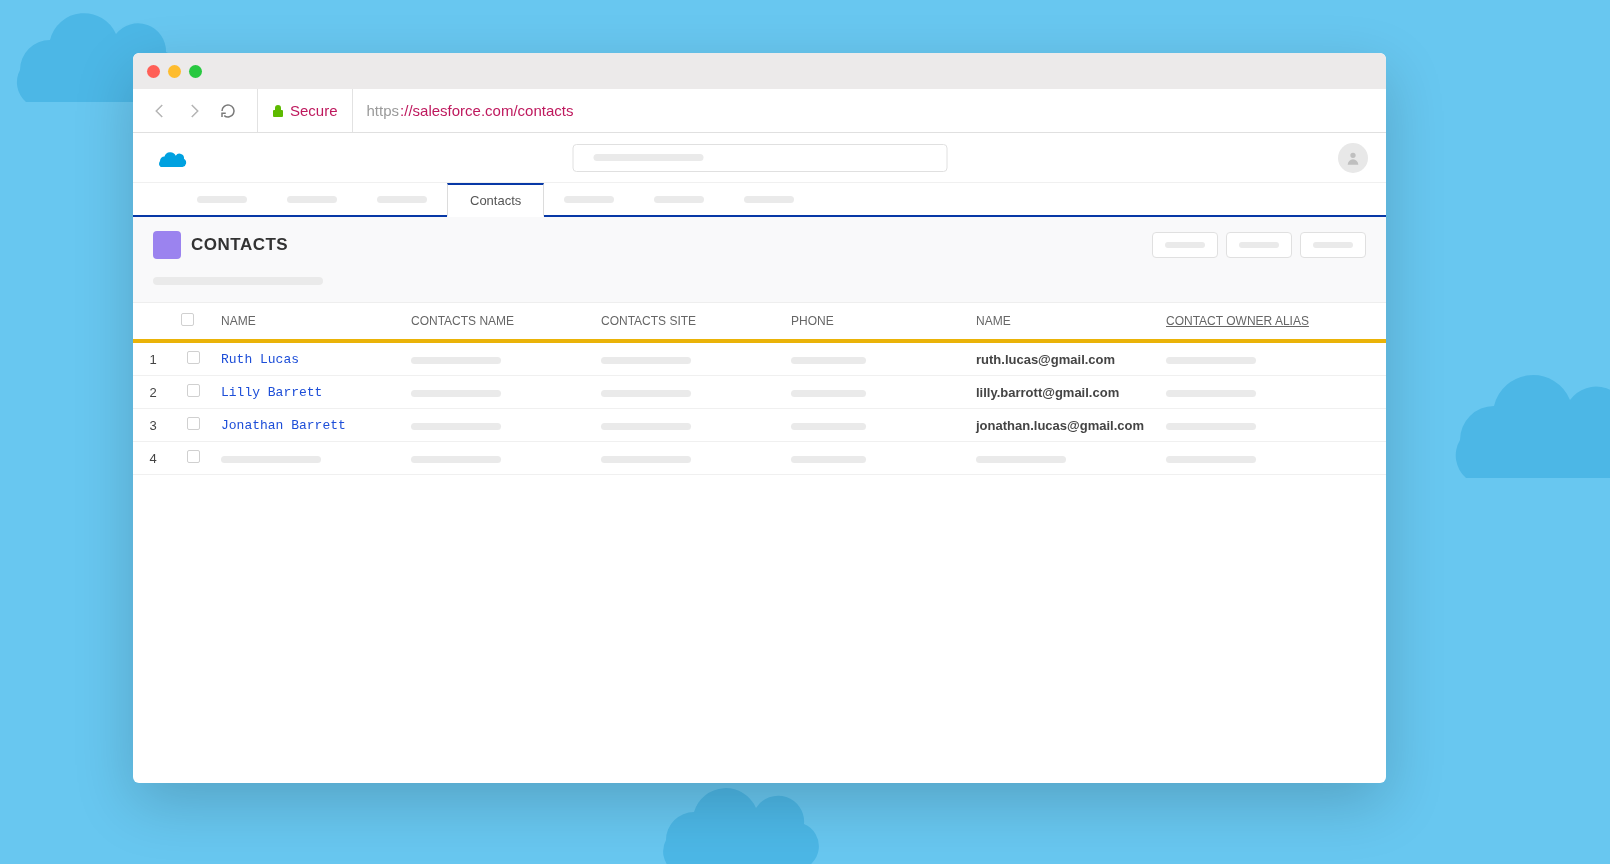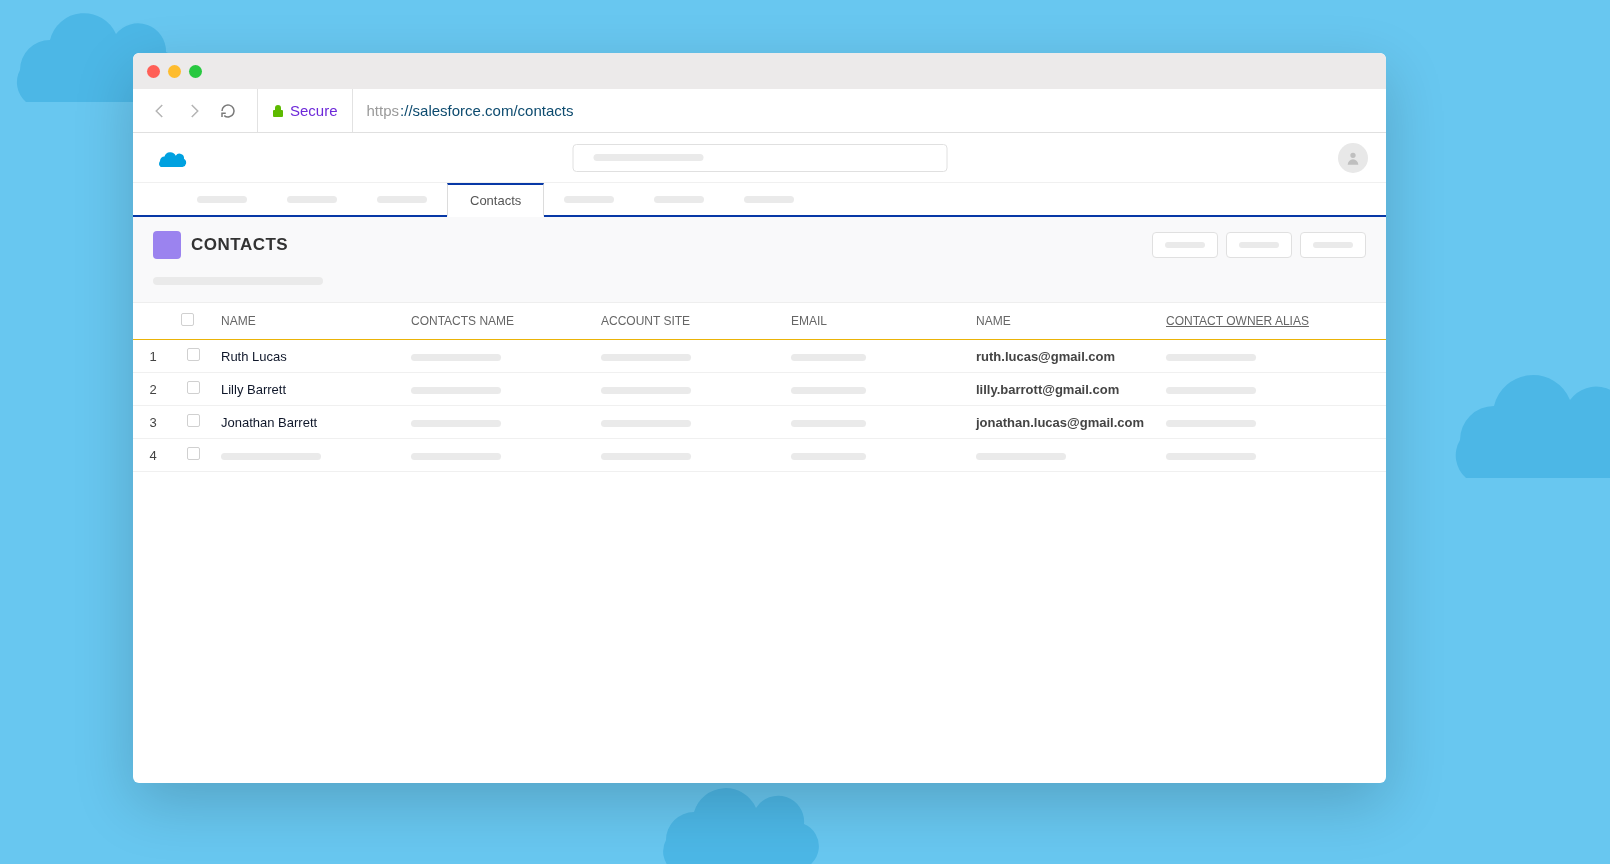--- a/index.html
+++ b/index.html
@@ -50,24 +50,24 @@
   display: flex;
   align-items: center;
   padding: 0 18px;
   font-size: 15px;
   color: #888;
 }
 .nav-arrow { width: 18px; height: 18px; margin-right: 16px; fill:none; stroke:#b5b5b5; stroke-width:2; }
 .reload-icon { width: 18px; height: 18px; margin-right: 20px; stroke:#7a7a7a; fill:none; stroke-width:2; }
 .lock-area { border-left: 1px solid #e2e2e2; height: 100%; display:flex; align-items:center; padding: 0 14px; }
 .lock-icon { width: 12px; height: 14px; fill:#5dba00; margin-right:6px; }
-.secure-label { color: #6d28d9; font-size: 15px; }
+.secure-label { color: #be185d; font-size: 15px; }
 .url-area { border-left: 1px solid #e2e2e2; height: 100%; display:flex; align-items:center; padding: 0 14px; }
 .url-scheme { color:#9a9a9a; }
-.url-rest { color:#0c4a6e; margin-left:1px; }
+.url-rest { color:#be185d; margin-left:1px; }
 
 .app-header {
   height: 50px;
   background:#fff;
   display:flex;
   align-items:center;
   padding: 0 18px;
   border-bottom: 1px solid #f0f0f0;
   position: relative;
 }
@@ -113,26 +113,26 @@
 }
 .page-title-row { display:flex; align-items:center; }
 .page-icon { width:28px; height:28px; background:#9b83ef; border-radius:4px; margin-right:10px; }
 .page-title { font-size:17px; font-weight:700; color:#333; letter-spacing:0.5px; }
 .action-buttons { margin-left:auto; display:flex; gap:8px; }
 .action-btn { width:66px; height:26px; border:1px solid #e0e0e0; border-radius:4px; background:#fff; display:flex; align-items:center; justify-content:center;}
 .action-btn-ph { width:40px; height:6px; background:#eaeaea; border-radius:3px; }
 .subline { margin-top:18px; width:170px; height:8px; background:#eaeaea; border-radius:4px; }
 
 .table { width:100%; border-collapse:collapse; font-size:13px; }
-.table thead th { text-align:left; color:#666; font-weight:400; padding:10px 8px; border-bottom:1px solid #eab308; font-size:12px; }
+.table thead th { text-align:left; color:#666; font-weight:400; padding:10px 8px; border-bottom:4px solid #eab308; font-size:12px; }
 .table td { padding:8px 8px; border-bottom:1px solid #f0f0f0; color:#444; vertical-align: middle; }
 .col-num { width:40px; text-align:center; color:#666; padding-left:16px; }
 .col-check { width:40px; text-align:center; }
 .check { width:13px; height:13px; border:1px solid #d0d0d0; border-radius:2px; display:inline-block; }
-.link { color:#0f172a; }
+.link { color:#1d4ed8;font-family:Liberation Mono, monospace; }
 .ph { height:7px; background:#eaeaea; border-radius:4px; display:inline-block; }
 .ph-90 { width:90px; }
 .ph-75 { width:75px; }
 .ph-100 { width:100px; }
 
 .col-name { width:190px; }
 .col-acct { width:190px; }
 .col-site { width:190px; }
 .col-phone { width:185px; }
 .col-email { width:190px;font-weight:bold; }
@@ -237,22 +237,22 @@
     <div class="subline"></div>
   </div>
 
   <table class="table">
     <thead>
       <tr>
         <th class="col-num"></th>
         <th class="col-check"><span class="check"></span></th>
         <th class="col-name">NAME</th>
         <th class="col-acct">CONTACTS NAME</th>
-        <th class="col-site">ACCOUNT SITE</th>
-        <th class="col-phone">EMAIL</th>
+        <th class="col-site">CONTACTS SITE</th>
+        <th class="col-phone">PHONE</th>
         <th class="col-email">NAME</th>
         <th class="col-owner">CONTACT OWNER ALIAS</th>
       </tr>
     </thead>
     <tbody id="tbody">
         <tr>
           <td class="col-num">1</td>
           <td class="col-check"><span class="check"></span></td>
           <td class="col-name"><span class="link">Ruth Lucas</span></td>
           <td class="col-acct"><span class="ph ph-90"></span></td>

